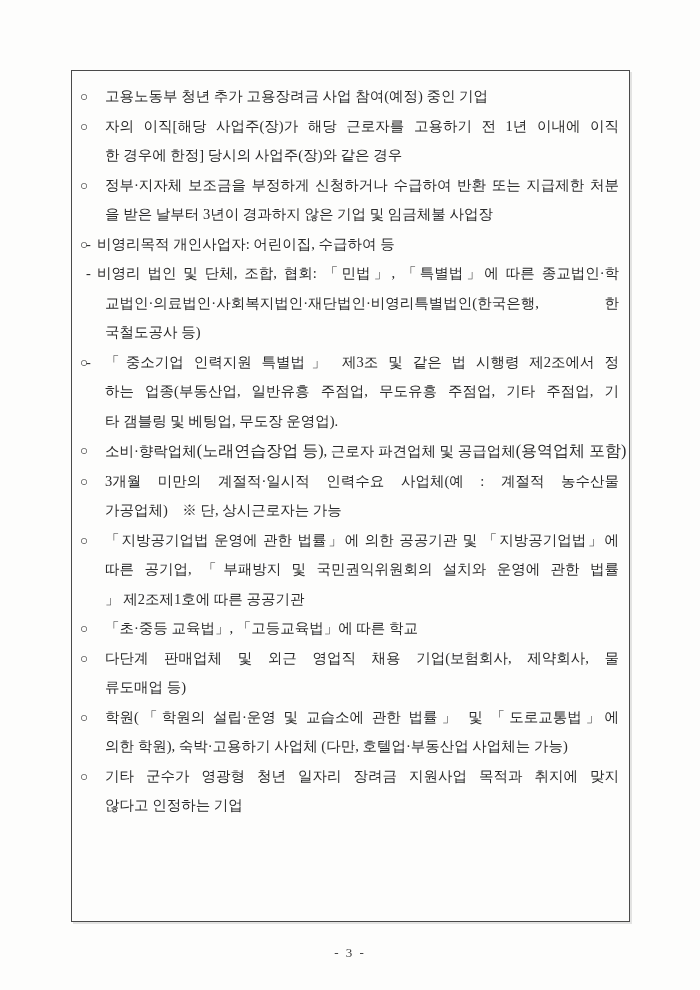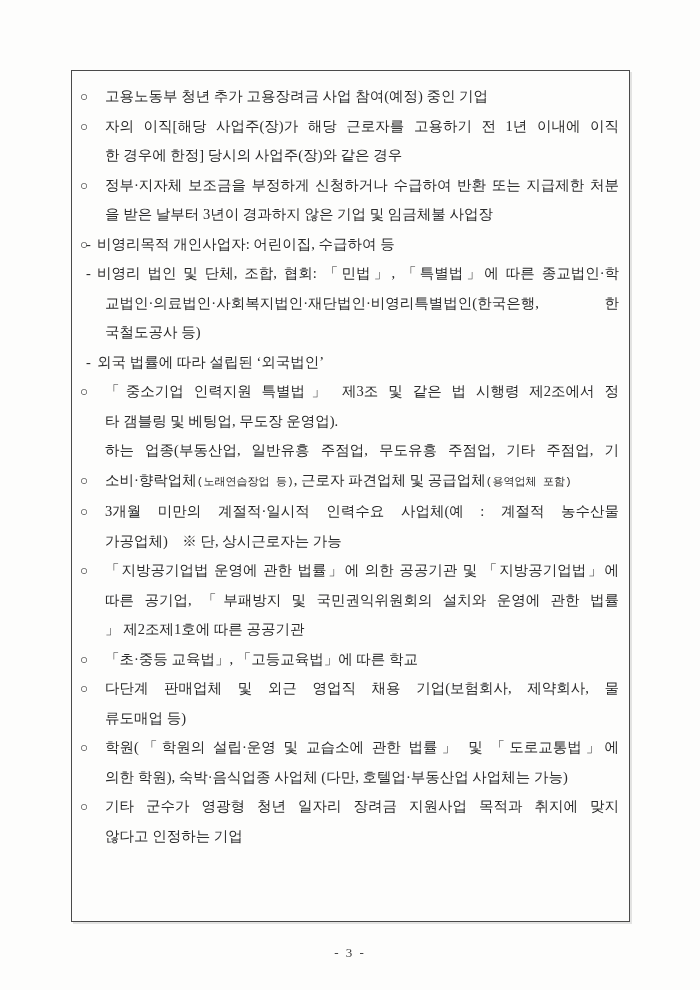--- a/index.html
+++ b/index.html
@@ -47,21 +47,21 @@
     text-align: justify;
     text-align-last: justify;
   }
   .marker {
     position: absolute;
     top: 0;
     color: #2a2a2a;
   }
   .marker.circle { left: 8px;  font-size: 13.5px; }
   .marker.dash   { left: 14px; font-size: 14.5px; }
-  .small { font-size: 11px; font-family: Liberation Mono, monospace; }
+  .small { font-size: 16px; }
   .pagenum {
     position: absolute;
     left: 0;
     right: 0;
     top: 945px;
     text-align: center;
     font-size: 13px;
     letter-spacing: 2px;
     color: #3a3a3a;
     font-family: "Liberation Serif", "DejaVu Serif", serif;
@@ -89,26 +89,26 @@
       </div>
       <div class="item">
         <div class="line dash-first"><span class="marker dash">-</span><span>비영리목적 개인사업자: 어린이집, 수급하여 등</span></div>
       </div>
       <div class="item">
         <div class="line dash-first just"><span class="marker dash">-</span><span>비영리 법인 및 단체, 조합, 협회: 「민법」, 「특별법」에 따른 종교법인·학</span></div>
         <div class="line just"><span>교법인·의료법인·사회복지법인·재단법인·비영리특별법인(한국은행, 한</span></div>
         <div class="line"><span>국철도공사 등)</span></div>
       </div>
       <div class="item">
-        <div class="line dash-first"><span class="marker dash">-</span><span>외국 법률에 따라 설립된 ‘외국법인’</span></div>
+        <div class="line dash-first"><span class="marker dash">-</span></div>
       </div>
       <div class="item">
         <div class="line just"><span class="marker circle">○</span><span>「중소기업 인력지원 특별법」 제3조 및 같은 법 시행령 제2조에서 정</span></div>
+        <div class="line just"><span>하는 업종(부동산업, 일반유흥 주점업, 무도유흥 주점업, 기타 주점업, 기</span></div>
         <div class="line"><span>타 갬블링 및 베팅업, 무도장 운영업).</span></div>
-        <div class="line just"><span>하는 업종(부동산업, 일반유흥 주점업, 무도유흥 주점업, 기타 주점업, 기</span></div>
       </div>
       <div class="item">
         <div class="line"><span class="marker circle">○</span><span>소비·향락업체</span><span class="small">(노래연습장업 등)</span><span>, 근로자 파견업체 및 공급업체</span><span class="small">(용역업체 포함)</span></div>
       </div>
       <div class="item">
         <div class="line just"><span class="marker circle">○</span><span>3개월 미만의 계절적·일시적 인력수요 사업체(예 : 계절적 농수산물</span></div>
         <div class="line"><span>가공업체) ※ 단, 상시근로자는 가능</span></div>
       </div>
       <div class="item">
         <div class="line just"><span class="marker circle">○</span><span>「지방공기업법 운영에 관한 법률」에 의한 공공기관 및 「지방공기업법」에</span></div>
@@ -117,21 +117,21 @@
       </div>
       <div class="item">
         <div class="line"><span class="marker circle">○</span><span>「초·중등 교육법」, 「고등교육법」에 따른 학교</span></div>
       </div>
       <div class="item">
         <div class="line just"><span class="marker circle">○</span><span>다단계 판매업체 및 외근 영업직 채용 기업(보험회사, 제약회사, 물</span></div>
         <div class="line"><span>류도매업 등)</span></div>
       </div>
       <div class="item">
         <div class="line just"><span class="marker circle">○</span><span>학원(「학원의 설립·운영 및 교습소에 관한 법률」 및 「도로교통법」에</span></div>
-        <div class="line"><span>의한 학원), 숙박·음식업종 사업체 </span><span>(다만, 호텔업·부동산업 사업체는 가능)</span></div>
+        <div class="line"><span>의한 학원), 숙박·고용하기 사업체 </span><span>(다만, 호텔업·부동산업 사업체는 가능)</span></div>
       </div>
       <div class="item">
         <div class="line just"><span class="marker circle">○</span><span>기타 군수가 영광형 청년 일자리 장려금 지원사업 목적과 취지에 맞지</span></div>
         <div class="line"><span>않다고 인정하는 기업</span></div>
       </div>
     </div>
   <div class="pagenum">- 3 -</div>
 </div>
 
 </body></html>

